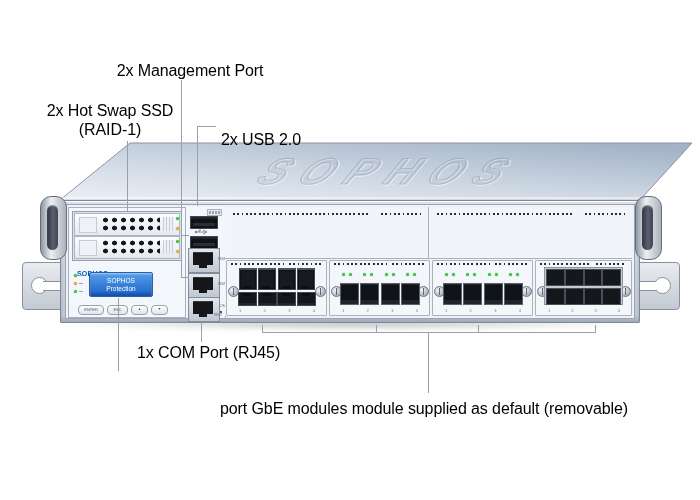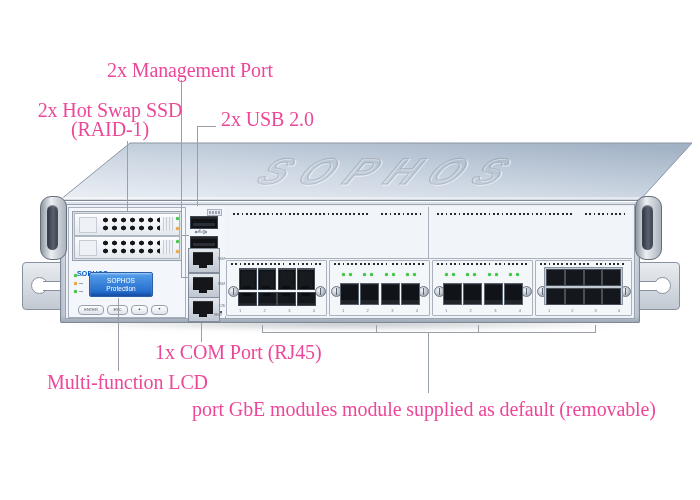--- a/index.html
+++ b/index.html
@@ -1,20 +1,20 @@
 <!DOCTYPE html>
 <html><head>
 <meta charset="utf-8">
 <style>
   html,body{margin:0;padding:0;background:#fff}
   #stage{position:relative;width:700px;height:500px;background:#ffffff;overflow:hidden;
          font-family:"Liberation Sans",sans-serif}
   .abs{position:absolute}
-  .lbl{position:absolute;font-size:20px;line-height:19px;color:#ec4899;letter-spacing:-.1px;
-       white-space:nowrap;font-family:Liberation Serif, serif}
+  .lbl{position:absolute;font-size:16px;line-height:19px;color:#000000;letter-spacing:-.1px;
+       white-space:nowrap;font-family:Liberation Sans, sans-serif}
   .lbl.center{text-align:center;white-space:normal}
   .cline{position:absolute;background:#9aa0a8}
   .vent{position:absolute;height:2px;background:repeating-linear-gradient(90deg,#272b31 0 1.8px,transparent 1.8px 4.3px)}
   .screw{position:absolute;width:9px;height:9px;border-radius:50%;border:1px solid #6f7885;
          background:radial-gradient(circle at 35% 35%,#f4f6f8,#b6bdc7 60%,#7f8895)}
   .screw:after{content:"";position:absolute;left:4px;top:1px;width:1px;height:7px;background:#5c6672}
   
   #frame{position:absolute;left:60px;top:200px;width:578px;height:121px;border:1px solid #7f8896;
          background:linear-gradient(#dde3ec,#c2cad6);border-radius:1px;
          box-shadow:inset 0 1px 0 #fbfdff, inset 0 -3px 4px rgba(90,100,115,.35)}
@@ -366,20 +366,19 @@
   <div class="cline" style="left:376px;top:325px;width:1px;height:7px"></div>
   <div class="cline" style="left:478px;top:325px;width:1px;height:7px"></div>
   <div class="cline" style="left:595px;top:325px;width:1px;height:7px"></div>
   <div class="cline" style="left:428px;top:332px;width:1px;height:61px"></div>
 
   <div class="lbl center" style="left:100px;top:61px;width:180px">2x Management Port</div>
   <div class="lbl center" style="left:30px;top:101px;width:160px">
     <div>2x Hot Swap SSD</div>
     <div>(RAID-1)</div>
   </div>
-  <div class="lbl" style="left:221px;top:110px">2x USB 2.0</div>
-  <div class="lbl" style="left:155px;top:343px">1x COM Port (RJ45)</div>
-  <div class="lbl" style="left:47px;top:373px">Multi-function LCD</div>
+  <div class="lbl" style="left:221px;top:130px">2x USB 2.0</div>
+  <div class="lbl" style="left:137px;top:343px">1x COM Port (RJ45)</div>
   <div class="lbl center" style="left:164px;top:399px;width:520px;line-height:20px">
     <div>port GbE modules module supplied as default (removable)</div>
   </div>
 
 </div>
 
 </body></html>

